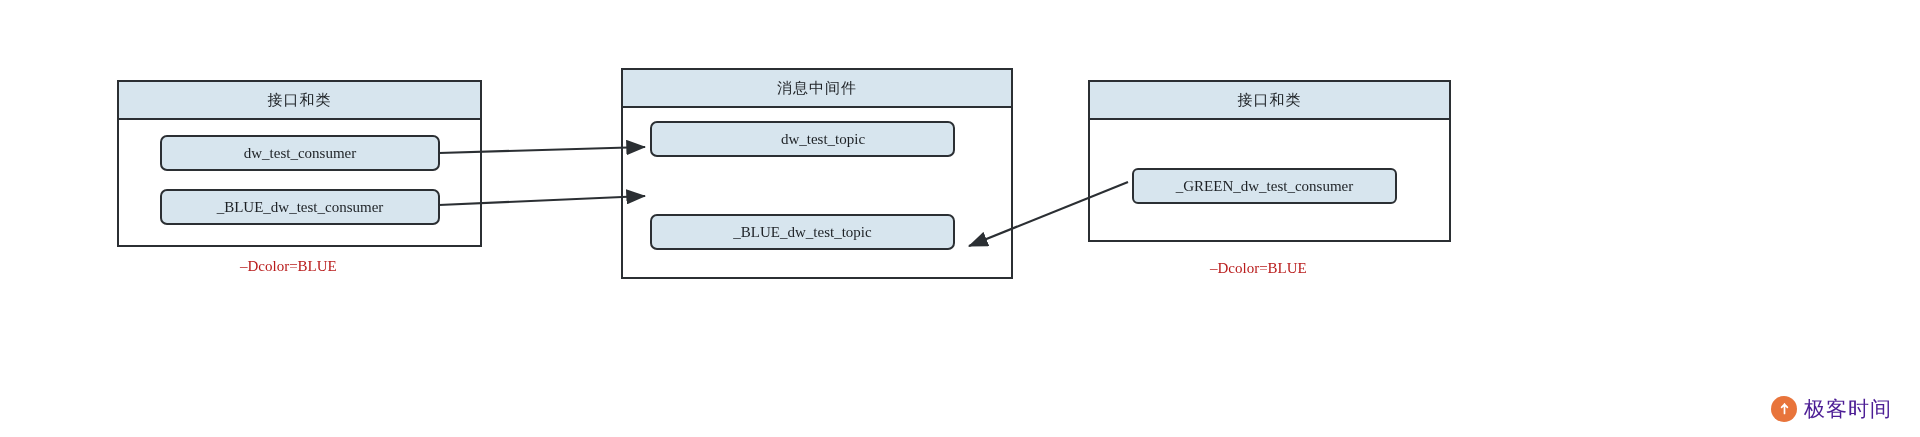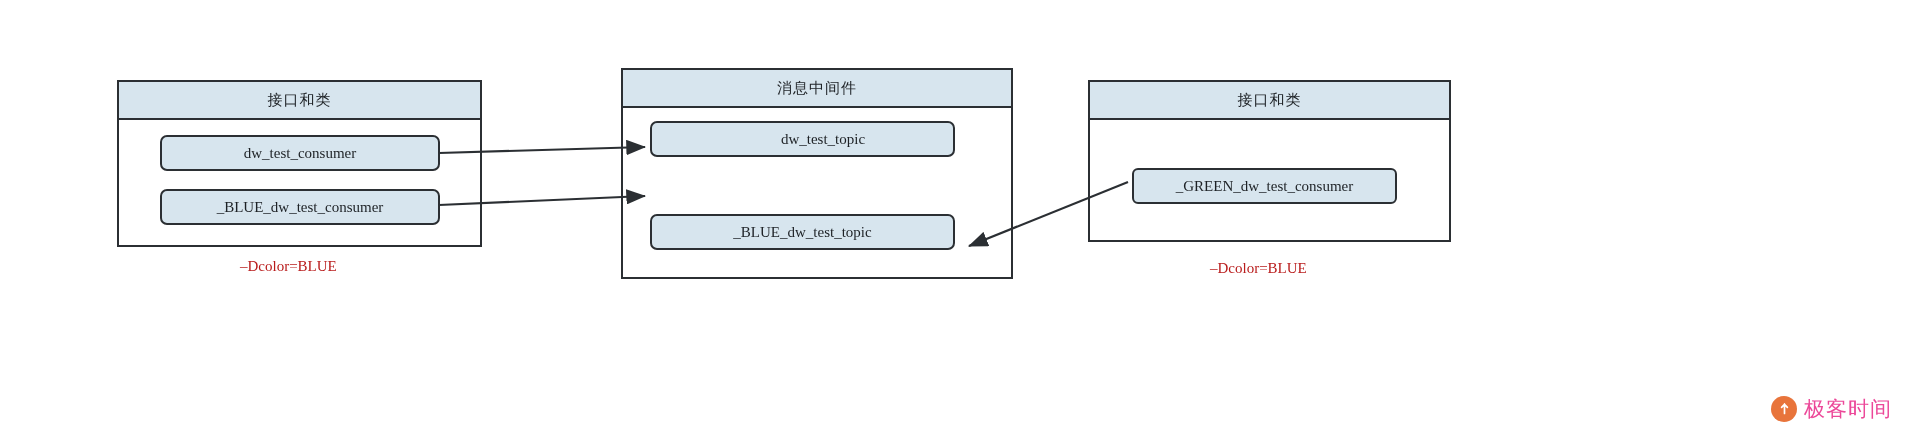--- a/index.html
+++ b/index.html
@@ -99,21 +99,21 @@
     display: flex;
     align-items: center;
     justify-content: center;
     color: #ffffff;
     font-size: 17px;
     font-weight: bold;
     line-height: 1;
   }
   #watermark .mark-text {
     font-size: 21px;
-    color: #ec4899;
+    color: #4c1d95;
     letter-spacing: 1px;
   }
 </style>
 </head>
 <body>
 
 <div id="canvas">
 
   <div class="package" id="pkg-left" style="left:117px; top:80px; width:365px; height:167px;">
     <div class="package-title">接口和类</div>

